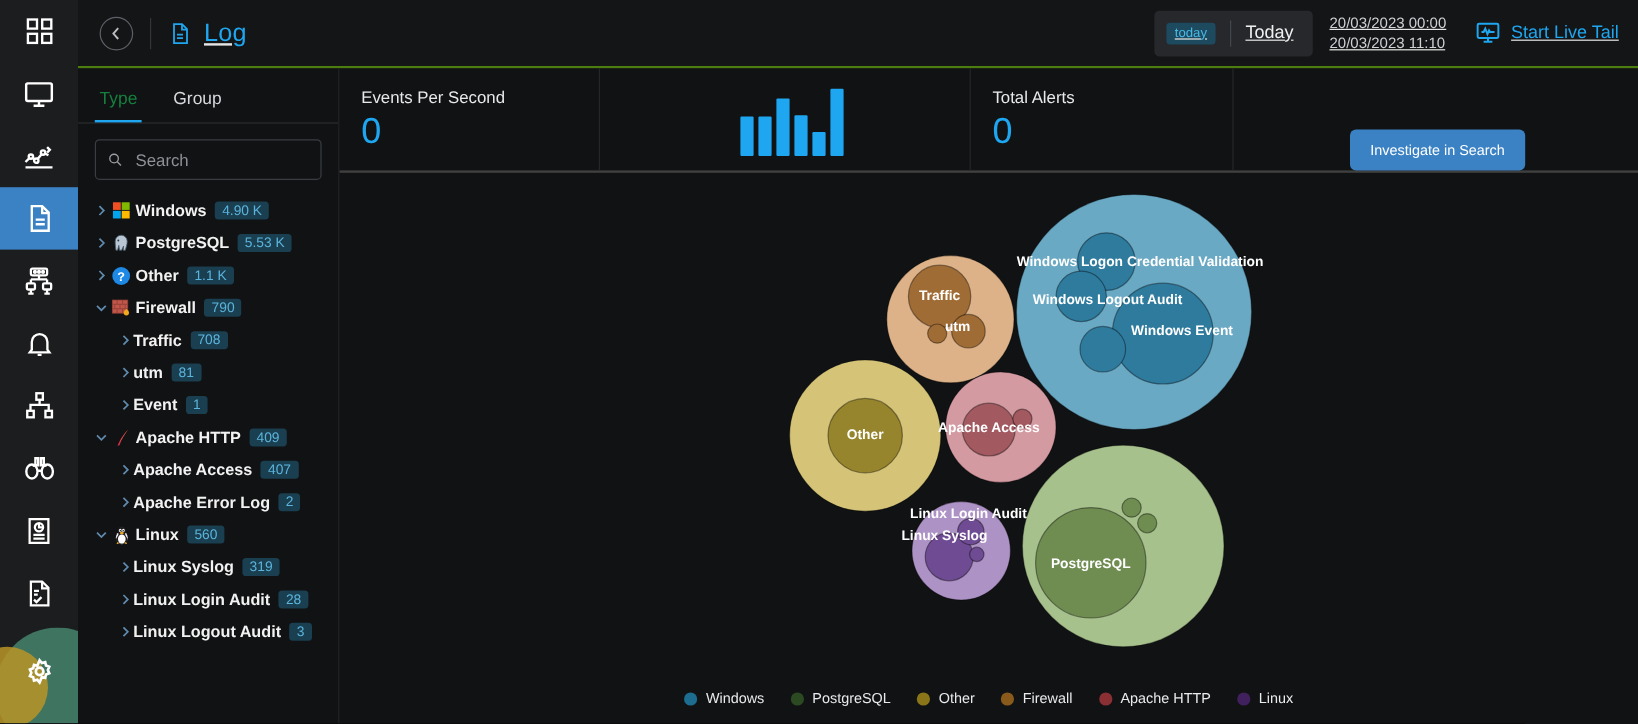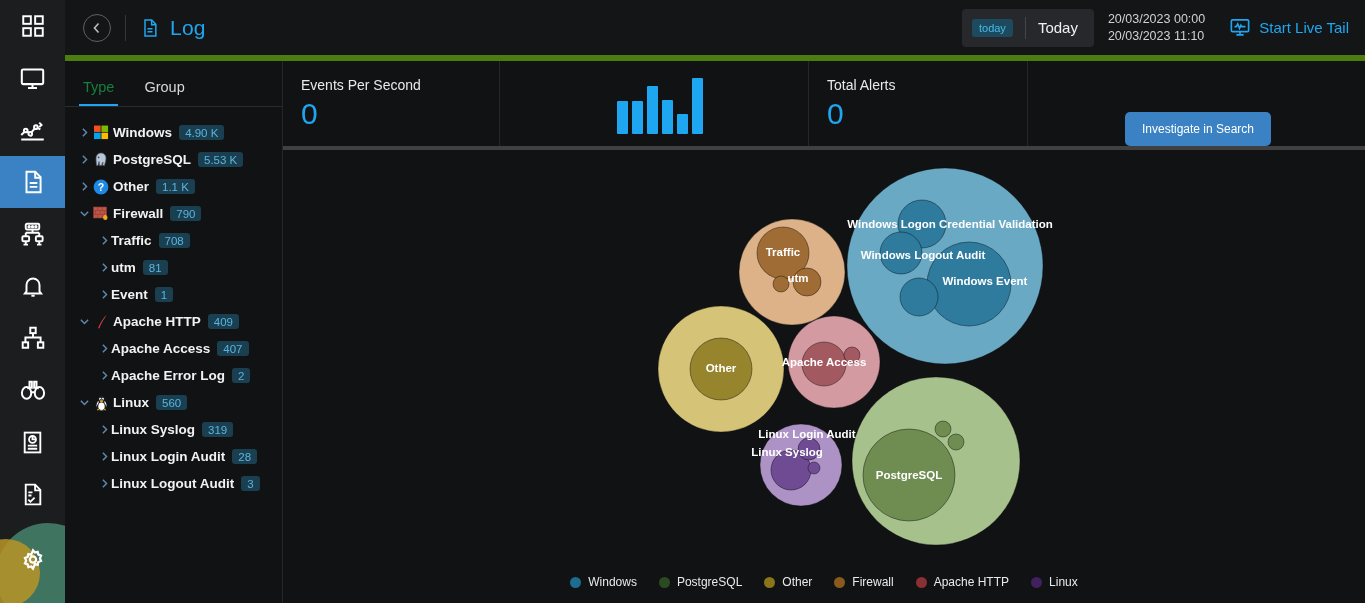--- a/index.html
+++ b/index.html
@@ -15,21 +15,21 @@
   .rail-item.active{background:#3a82c4;}
   .rail-item svg{display:block;}
   .rail-spacer{flex:1 1 auto;}
   .rail-blob{position:absolute;left:0;bottom:0;width:65px;height:80px;z-index:1;}
 
   
   .main{flex:1 1 auto;display:flex;flex-direction:column;min-width:0;background:#111214;}
 
   
   .topbar{height:55px;flex:0 0 55px;display:flex;align-items:center;background:#141517;
-          border-bottom:6px solid #4d7c0f;padding-left:18px;}
+          border-bottom:2px solid #4d7c0f;padding-left:18px;text-decoration:underline;}
   .backbtn{width:26px;height:26px;border-radius:50%;border:1px solid #5d6066;display:flex;
            align-items:center;justify-content:center;cursor:pointer;flex:0 0 26px;}
   .vdiv{width:1px;height:26px;background:#34363b;margin:0 14px;}
   .page-title{color:#1ea7f0;font-size:21px;letter-spacing:.2px;margin-left:10px;}
   .topbar-right{margin-left:auto;display:flex;align-items:center;padding-right:16px;}
   .daterange{background:#26282c;border-radius:4px;height:38px;display:flex;align-items:center;
              padding:0 16px 0 10px;cursor:pointer;}
   .chip-today{background:#1d4a5e;color:#49b9e8;font-size:11px;border-radius:3px;padding:3px 7px;}
   .dr-div{width:1px;height:22px;background:#43464b;margin:0 12px;}
   .dr-label{font-size:15px;color:#f0f0f0;}
@@ -58,21 +58,21 @@
   .node.child{padding-left:32px;}
   .caret{width:14px;flex:0 0 14px;display:flex;align-items:center;justify-content:center;
          color:#5f89ad;font-size:11px;}
   .ico{width:20px;flex:0 0 20px;display:flex;align-items:center;justify-content:center;margin-right:2px;}
   .nlabel{color:#f2f2f2;font-weight:bold;margin-right:7px;white-space:nowrap;}
   .node.child .nlabel{font-weight:bold;}
   .badge{background:#1a3f50;color:#5bb4dd;border-radius:3px;font-size:11.5px;padding:1.5px 6px;}
 
   
   .content{flex:1 1 auto;display:flex;flex-direction:column;min-width:0;background:#111214;}
-  .stats{height:85px;flex:0 0 85px;display:flex;border-bottom:4px solid #404040;}
+  .stats{height:85px;flex:0 0 85px;display:flex;border-bottom:2px solid #404040;}
   .stat{display:flex;flex-direction:column;justify-content:center;padding:0 18px;
         border-right:1px solid #25262a;position:relative;}
   .stat-label{font-size:14px;color:#e8e9ea;margin-bottom:4px;}
   .stat-value{font-size:30px;color:#1ea7f0;line-height:34px;}
   .stat.s1{width:180px;flex:0 0 180px;}
   .stat.s2{width:272px;flex:0 0 272px;flex-direction:row;align-items:flex-end;padding-bottom:8px;}
   .s2-left{display:flex;flex-direction:column;}
   .s2-left .stat-label{margin-bottom:6px;}
   .spark{display:flex;align-items:flex-end;gap:4px;height:56px;margin-left:12px;margin-bottom:4px;}
   .spark i{display:block;width:11px;background:#1ea7f0;border-radius:1px;}
@@ -241,20 +241,27 @@
     </div>
 
     <div class="body">
 
       <div class="side">
         <div class="tabs">
           <div class="tab active">Type</div>
           <div class="tab">Group</div>
         </div>
 
+        <div class="searchwrap">
+          <svg width="14" height="14" viewBox="0 0 16 16" fill="none" stroke="#9a9da2" stroke-width="1.5">
+            <circle cx="6.8" cy="6.8" r="4.8"></circle>
+              <path d="M10.4 10.4L14.5 14.5"></path>
+          </svg>
+          <input type="text" placeholder="Search" style="">
+        </div>
 
         <div class="tree" id="tree">
             <div class="node">
               <span class="caret">
                 <svg width="11" height="11" viewBox="0 0 12 12" fill="none" stroke="#5f89ad" stroke-width="1.6">
                   <path d="M4.2 2l4 4-4 4"></path>
                 </svg>
               </span>
               <span class="ico">
                 <svg width="15" height="15" viewBox="0 0 16 16">

